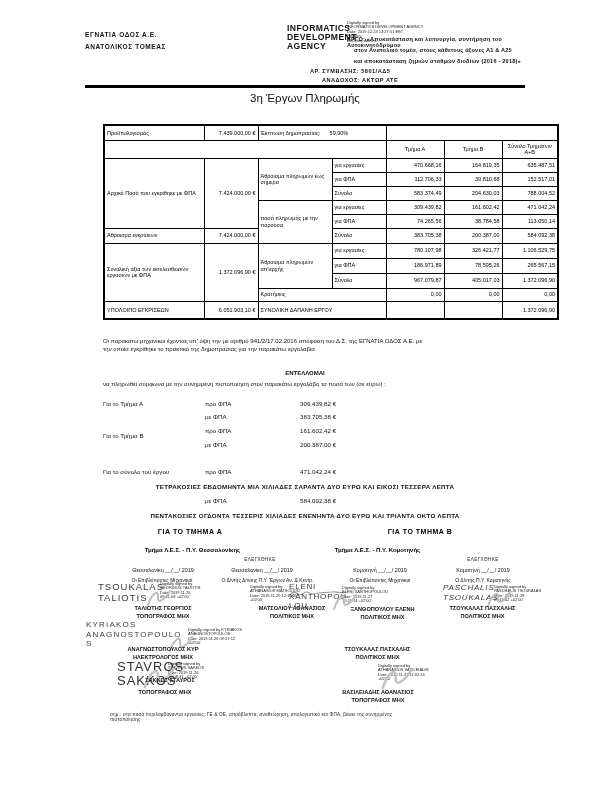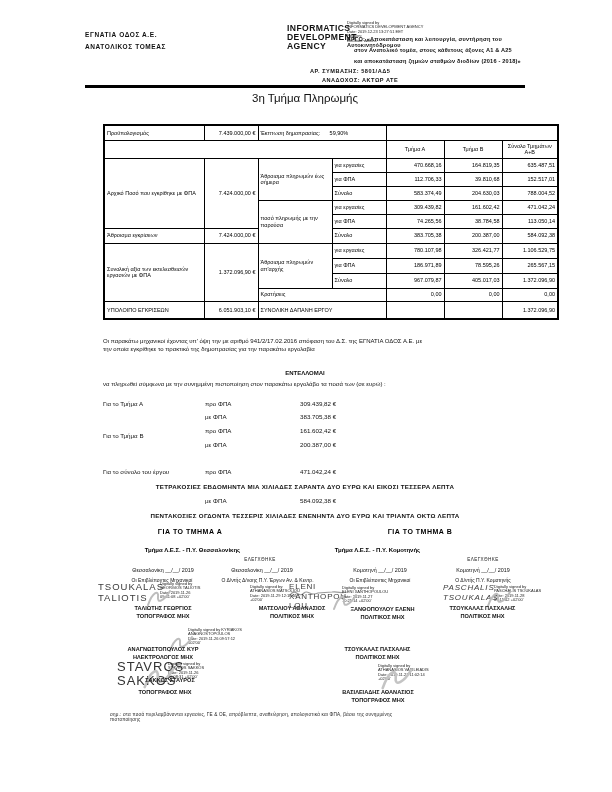--- a/index.html
+++ b/index.html
@@ -62,21 +62,21 @@
 
   <div class="abs proj" style="left:347px;top:36px;width:185px;">ΕΡΓΟ: «Αποκατάσταση και λειτουργία, συντήρηση του Αυτοκινητόδρομου</div>
   <div class="abs proj" style="left:354px;top:47px;width:180px;">στον Ανατολικό τομέα, στους κάθετους άξονες Α1 &amp; Α25</div>
   <div class="abs proj" style="left:354px;top:58px;width:180px;">και αποκατάσταση ζημιών σταθμών διοδίων (2016 - 2018)»</div>
 
   <div class="abs proj" style="left:310px;top:68px;letter-spacing:.5px;">ΑΡ. ΣΥΜΒΑΣΗΣ: 5801/ΑΔ5</div>
   <div class="abs proj" style="left:322px;top:77px;letter-spacing:.5px;">ΑΝΑΔΟΧΟΣ: ΑΚΤΩΡ ΑΤΕ</div>
 
   <div class="abs rule" style="left:85px;top:85px;width:440px;height:2.5px;"></div>
 
-  <div class="abs title ctr" style="left:85px;top:92px;width:440px;">3η Τμήμα Πληρωμής</div>
+  <div class="abs title ctr" style="left:85px;top:92px;width:440px;">3η Έργων Πληρωμής</div>
 
   <table class="ptable abs" style="left:103px;top:124px;width:454px;">
     <colgroup>
       <col style="width:100px">
         <col style="width:54px">
         <col style="width:74px">
         <col style="width:54px">
       <col style="width:58px">
         <col style="width:58px">
         <col style="width:56px">
@@ -263,20 +263,23 @@
   <div class="abs tiny pre" style="left:494px;top:585px;width:48px;">Digitally signed by
 PASCHALIS TSOUKALAS
 Date: 2019.11.28
 09:15:42 +02'00'</div>
   <svg class="mark" style="left:486px;top:589px;" width="26" height="20" viewBox="0 0 26 20">
       <path d="M2 17 C7 3 13 2 12 9 C11 16 18 13 24 3" fill="none" stroke="#bdbdbd" stroke-width="2" stroke-linecap="round"></path>
     </svg>
   <div class="abs cap" style="left:425px;top:605px;width:115px;">ΤΣΟΥΚΑΛΑΣ ΠΑΣΧΑΛΗΣ</div>
   <div class="abs cap" style="left:425px;top:613px;width:115px;">ΠΟΛΙΤΙΚΟΣ ΜΗΧ</div>
 
+  <div class="abs stamp-name-sm" style="left:86px;top:620px;letter-spacing:1.2px;">KYRIAKOS
+ANAGNOSTOPOULO
+S</div>
   <div class="abs tiny pre" style="left:188px;top:628px;width:72px;">Digitally signed by KYRIAKOS
 ANAGNOSTOPOULOS
 Date: 2019.11.26 09:57:12
 +02'00'</div>
   <svg class="mark" style="left:168px;top:634px;" width="26" height="20" viewBox="0 0 26 20">
       <path d="M2 17 C7 3 13 2 12 9 C11 16 18 13 24 3" fill="none" stroke="#bdbdbd" stroke-width="2" stroke-linecap="round"></path>
     </svg>
   <div class="abs cap" style="left:108px;top:646px;width:110px;">ΑΝΑΓΝΩΣΤΟΠΟΥΛΟΣ ΚΥΡ</div>
   <div class="abs cap" style="left:108px;top:654px;width:110px;">ΗΛΕΚΤΡΟΛΟΓΟΣ ΜΗΧ</div>
 

